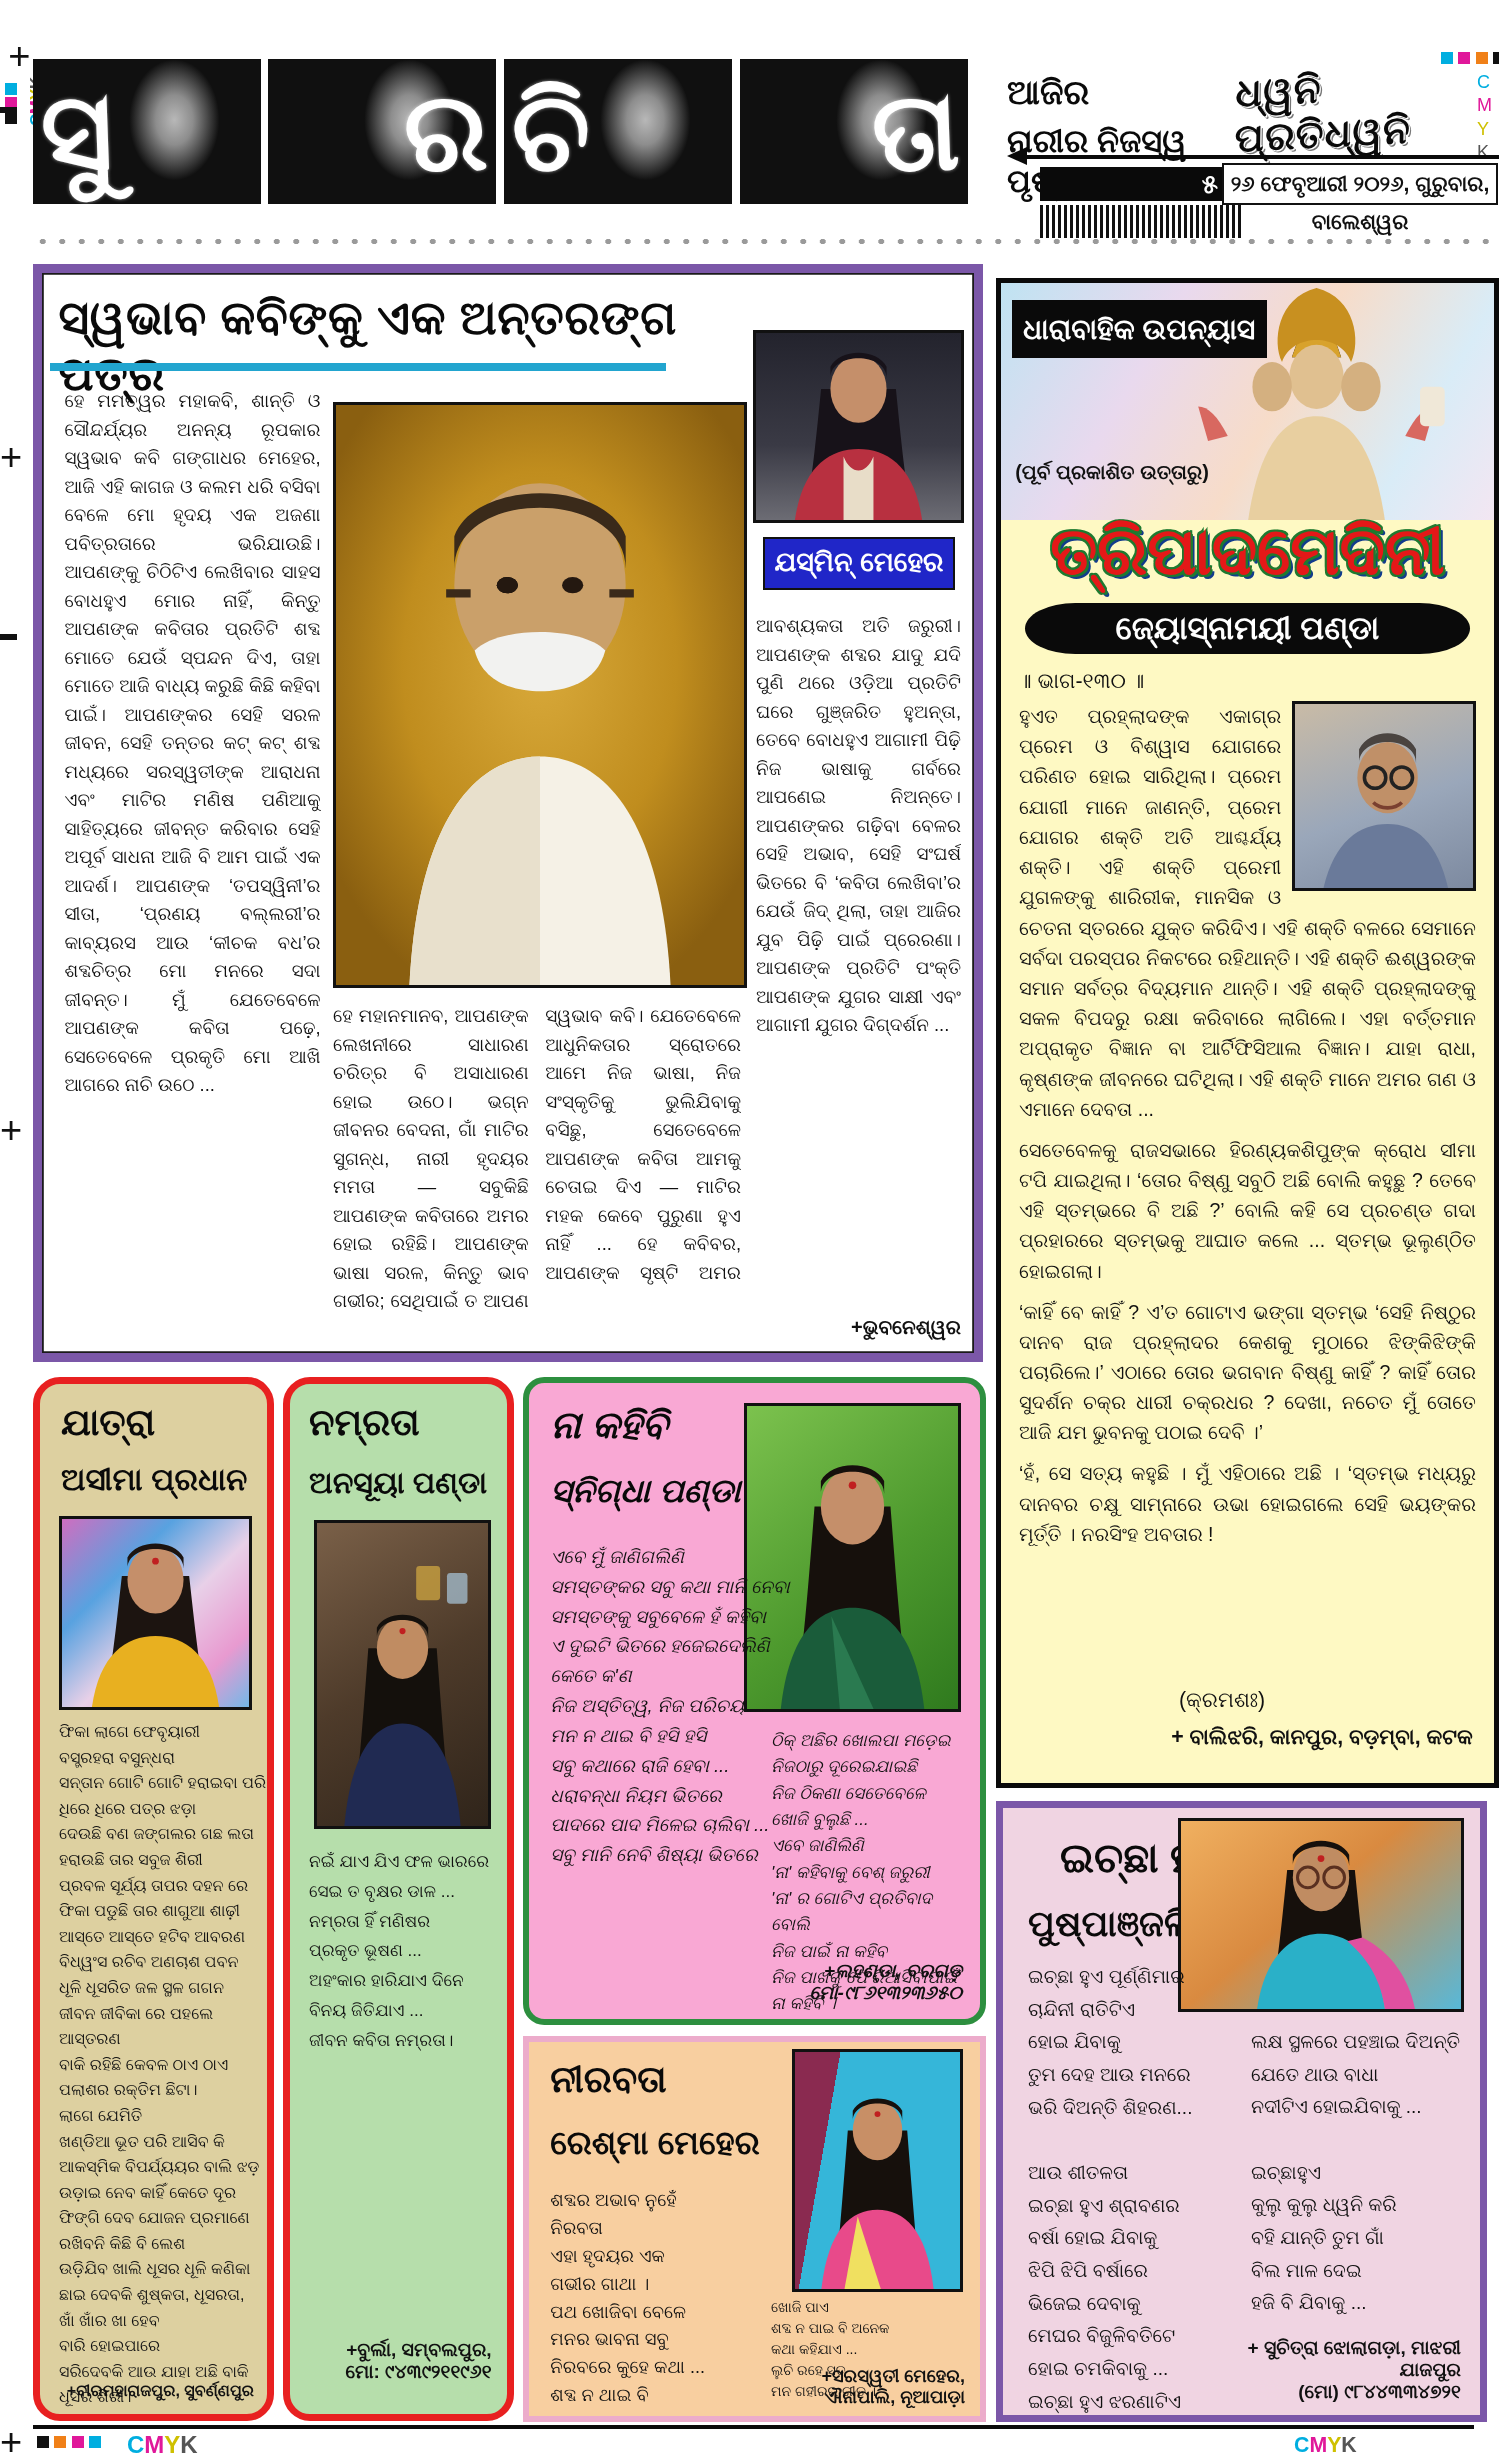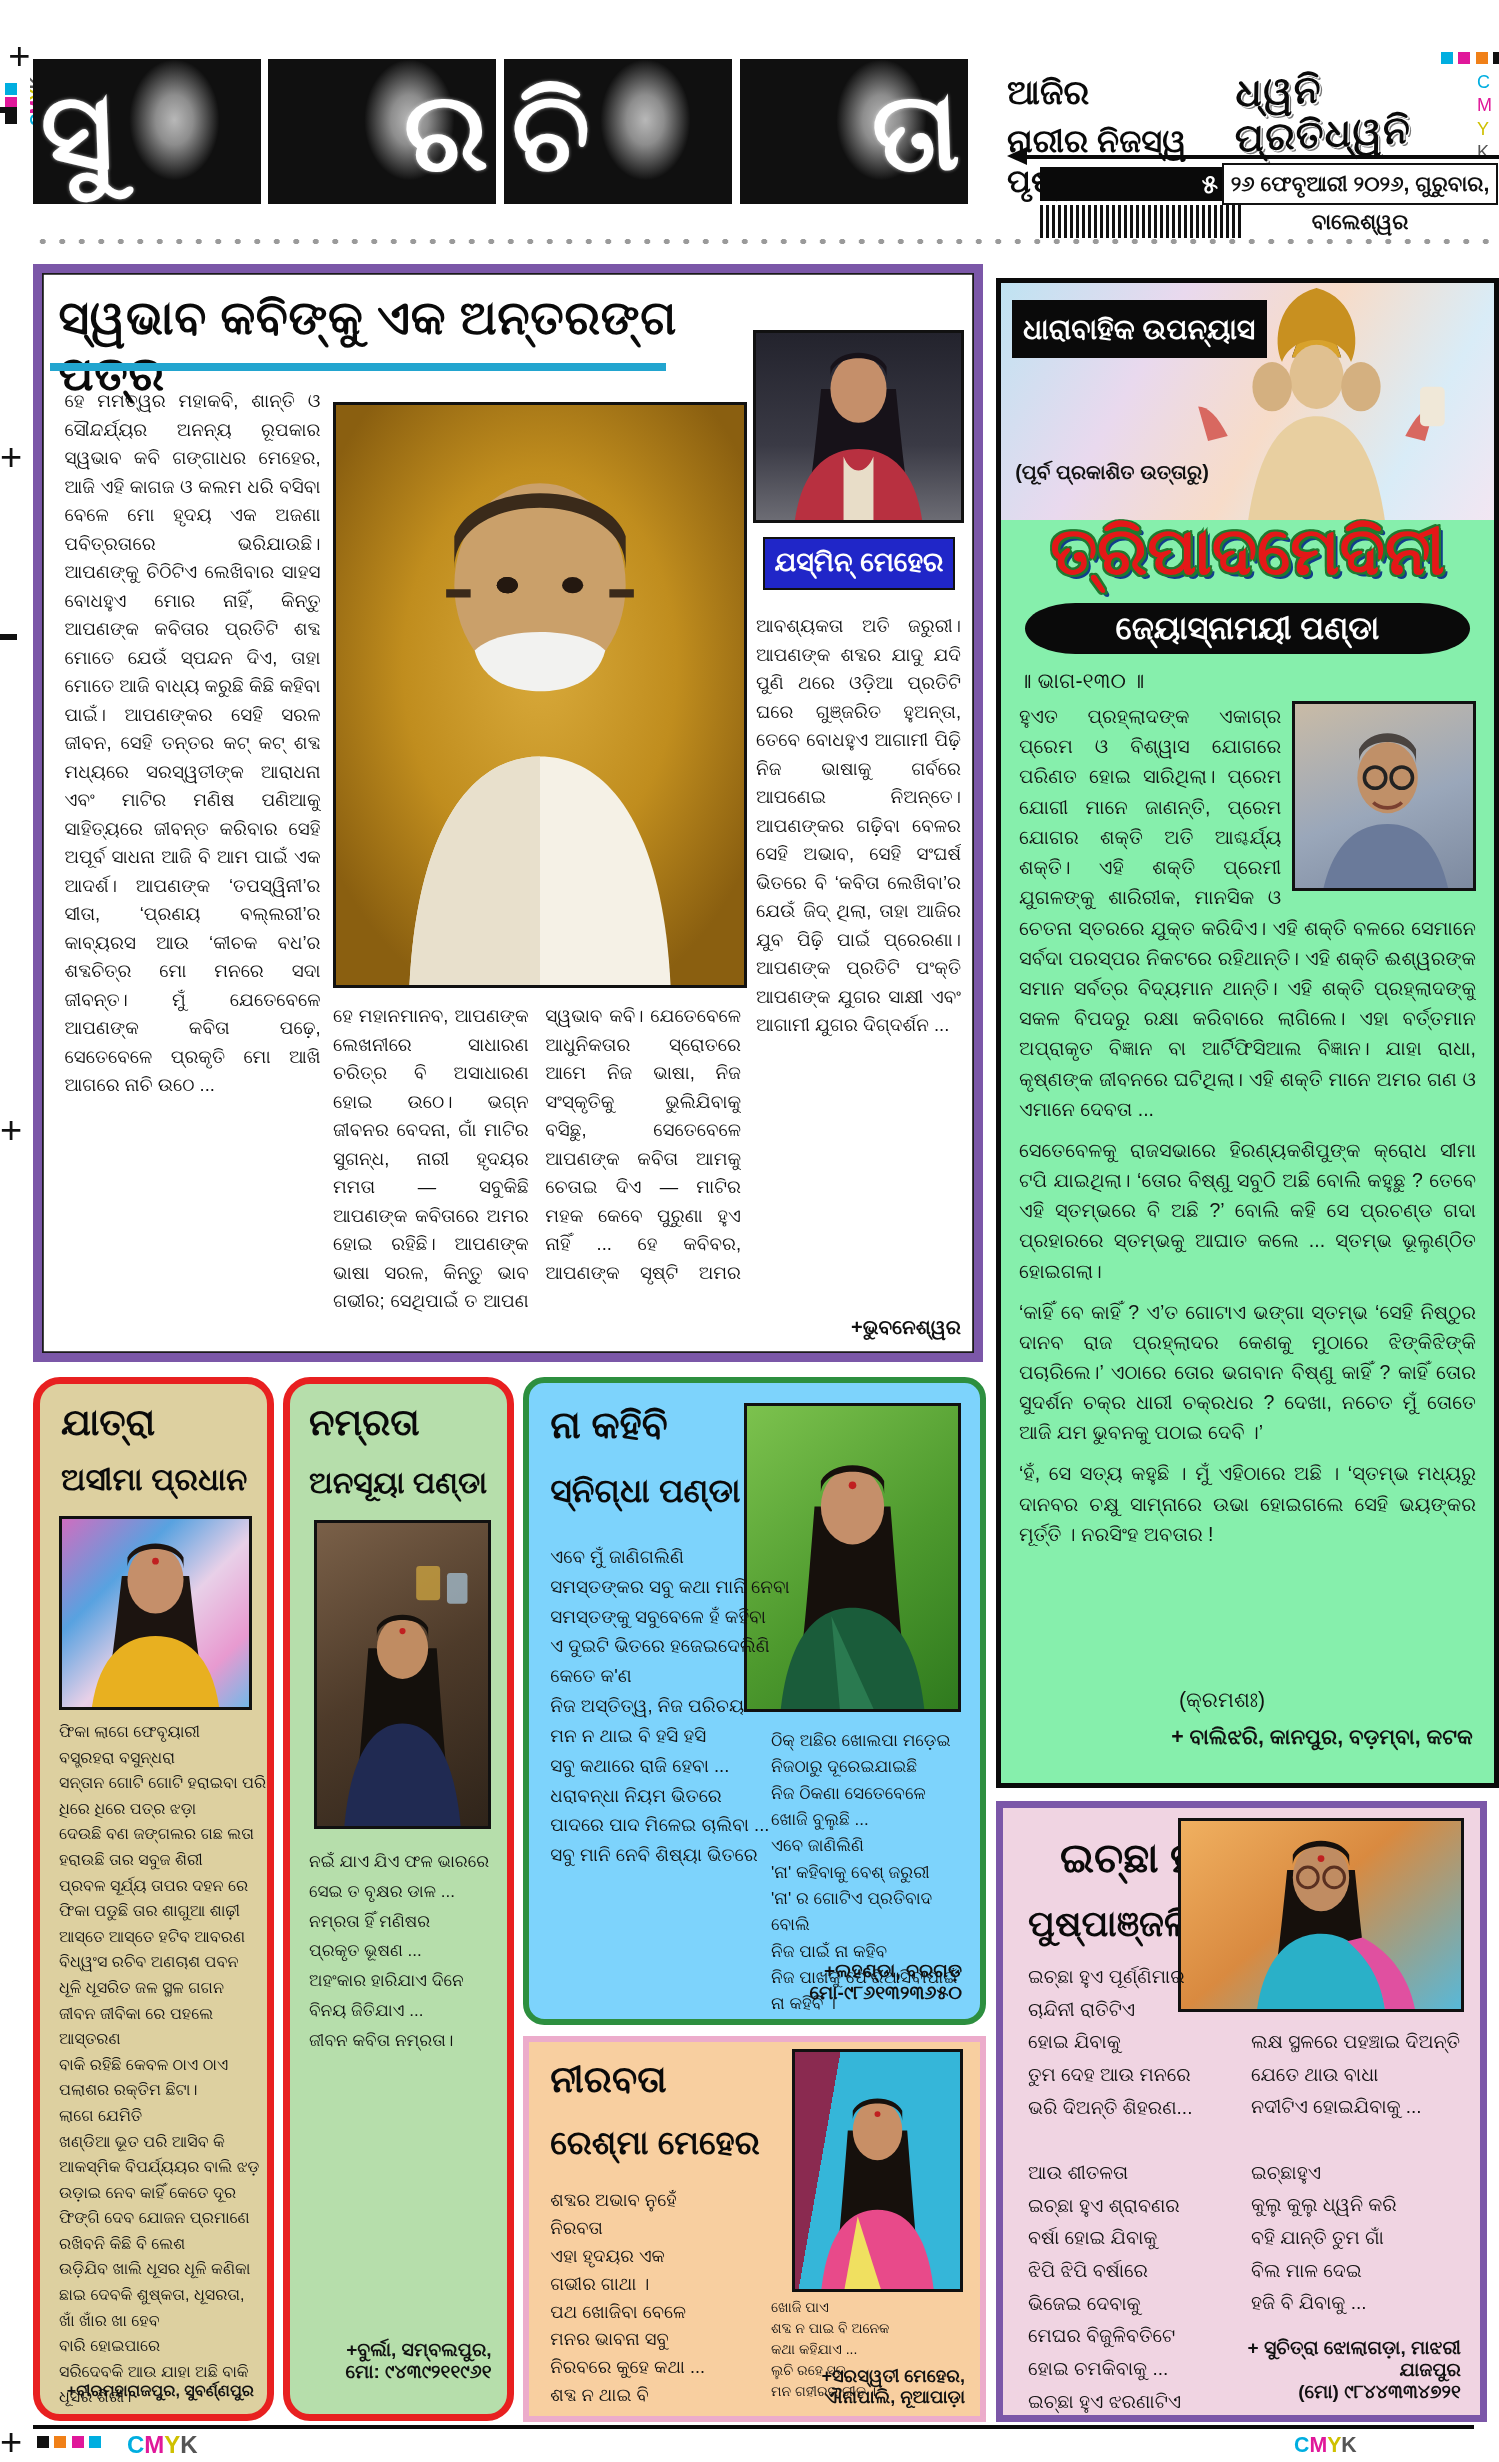--- a/index.html
+++ b/index.html
@@ -36,36 +36,36 @@
   
   .article-box{border:9.5px solid #7b57a8;background:#fff;box-shadow:inset 0 0 0 1.8px #1a1a1a;}
   .headline{font-size:47px;font-weight:900;color:#0a0a0a;letter-spacing:0.6px;}
   .cyanrule{background:#22a5cf;}
   .bodytext{font-size:18.4px;line-height:1.55;text-align:justify;color:#111;overflow:hidden;}
   .namebox{background:#2026c8;border:2.4px solid #111;color:#fff;font-size:27px;font-weight:700;
       text-align:center;line-height:47px;}
   .photo{border:3px solid #111;overflow:hidden;}
   .sig{font-weight:700;}
   
-  .novel-box{border:5.3px solid #0a0a0a;background:#86efac;}
+  .novel-box{border:5.3px solid #0a0a0a;background:#fef9c3;}
   .hero{background:linear-gradient(120deg,#bfe3f2 0%,#e9d9ee 30%,#f7dcc9 55%,#d9ecf7 80%,#f3e6f2 100%);}
   .kicker{background:#0a0a0a;color:#fff;font-size:28.4px;font-weight:700;text-align:center;line-height:58px;}
   .prenote{font-size:20px;font-weight:700;color:#111;}
   .novel-title{font-size:66px;font-weight:900;color:#e41818;text-align:center;line-height:1.1;
       text-shadow:2.4px 2.4px 0 #1f7a30,-1.8px -1.8px 0 #1f7a30,1.8px -1.8px 0 #1f7a30,-1.8px 1.8px 0 #1f7a30,4.1px 4.1px 0 #123c8c;}
   .novel-author{background:#0a0a0a;color:#fff;font-size:32px;font-weight:700;text-align:center;
       line-height:51px;border-radius:71px/36px;}
   .novel-part{font-size:21.3px;}
   .novel-body{font-size:19.5px;line-height:1.55;text-align:justify;overflow:hidden;}
   .floatphoto{float:right;width:178px;height:184px;margin:0 0 8.3px 10.7px;border:3px solid #111;overflow:hidden;}
   
   .pbox{overflow:hidden;}
   .pbox-yatra{background:#ddd0a0;border:7.7px solid #e82020;border-radius:27px;}
   .pbox-namrata{background:#b6deab;border:7.7px solid #e82020;border-radius:27px;}
-  .pbox-nakahibi{background:#7dd3fc;border:6.5px solid #2d8f3f;border-radius:21.3px;}
+  .pbox-nakahibi{background:#f9a8d4;border:6.5px solid #2d8f3f;border-radius:21.3px;font-style:italic;}
   .pbox-nirabata{background:#f8cfa0;border:6.5px solid #ecaccb;}
   .pbox-ichha{background:#f0d4e2;border:7.7px solid #7b57a8;}
   .ptitle{font-weight:900;color:#0a0a0a;}
   .pauthor{font-weight:700;color:#0a0a0a;}
   .plines{white-space:pre-line;color:#111;}
   .pfooter{font-weight:700;text-align:right;color:#111;white-space:pre-line;}
   
   .ph-yasmin{background:linear-gradient(180deg,#23232d 0%,#3a3a45 60%,#6c6c74 100%);}
   .ph-gangadhar{background:radial-gradient(249px 355px at 50% 45%,#d8a93a 0%,#c08d1e 55%,#8a5f10 100%);}
   .ph-novelist{background:linear-gradient(160deg,#c9bba6 0%,#9aa7ba 55%,#7d8aa0 100%);}

